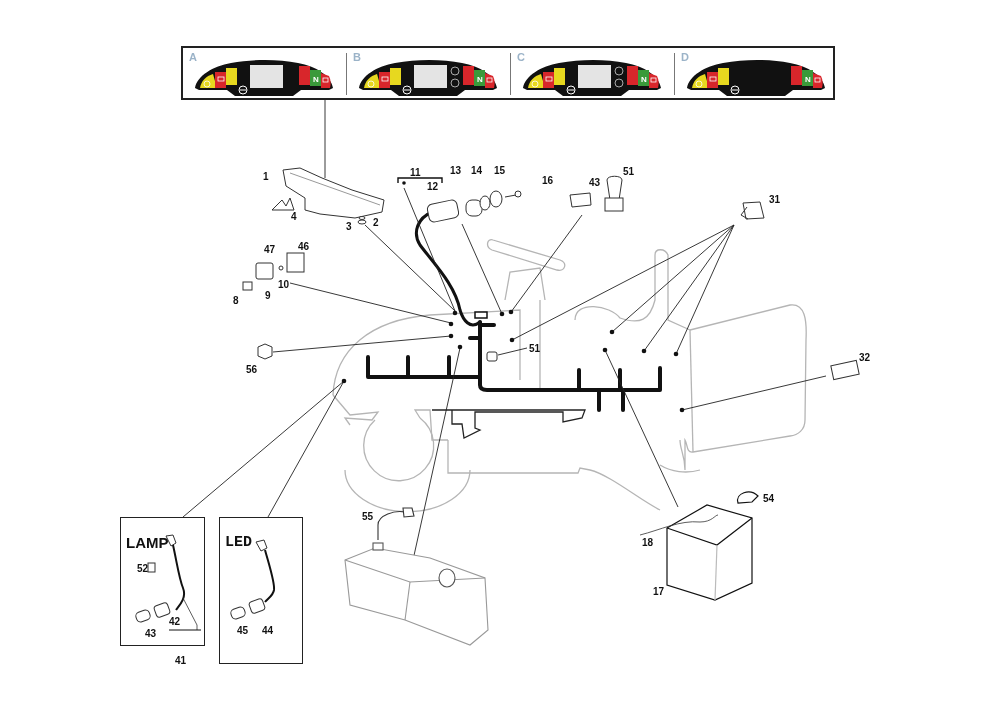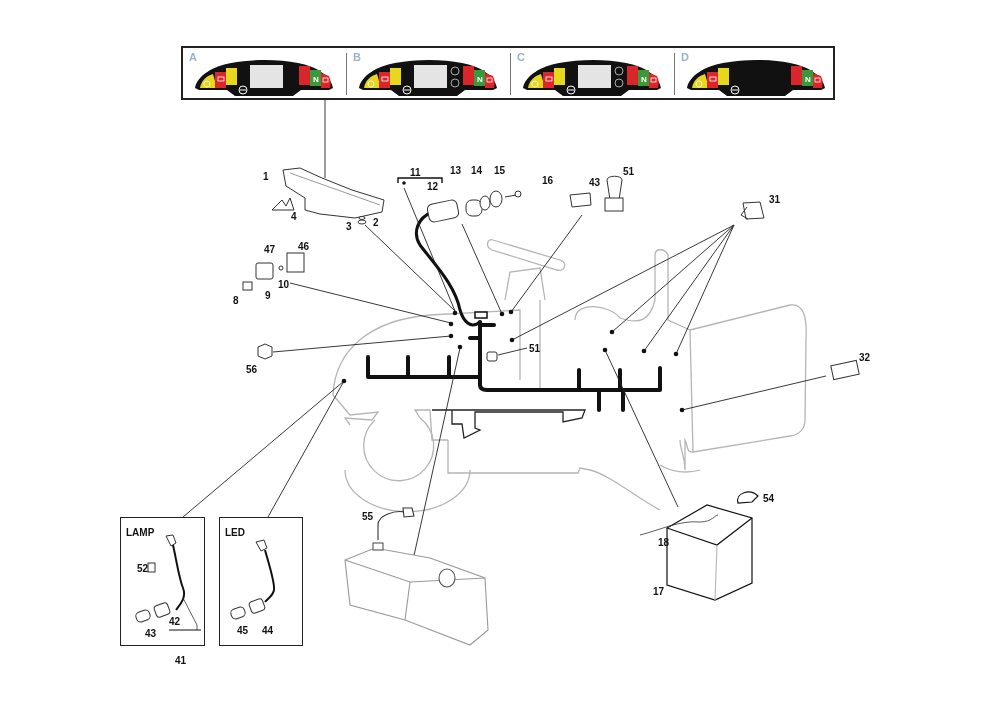--- a/index.html
+++ b/index.html
@@ -4,21 +4,21 @@
 <style>
   html,body{margin:0;padding:0;background:#fff;}
   body{width:1000px;height:707px;position:relative;overflow:hidden;font-family:"Liberation Sans",sans-serif;}
   #stage{position:absolute;left:0;top:0;width:1000px;height:707px;}
   .lbl{position:absolute;font-family:"Liberation Sans",sans-serif;font-size:10px;font-weight:bold;color:#111;line-height:10px;white-space:nowrap;}
   .panel-strip{position:absolute;left:181px;top:46px;width:654px;height:54px;border:2px solid #222;box-sizing:border-box;background:#fff;}
   .variant{position:absolute;top:0;height:50px;width:162px;}
   .variant .vl{position:absolute;left:6px;top:3px;font-size:11px;font-weight:bold;color:#9bb3c8;}
   .vsep{position:absolute;top:5px;width:1px;height:42px;background:#777;}
   .inset{position:absolute;border:1.5px solid #222;background:#fff;box-sizing:border-box;}
-  .inset .title{position:absolute;left:5px;top:9px;font-size:10px;font-weight:bold;color:#111;}
+  .inset .title{position:absolute;left:5px;top:16px;font-size:15px;font-weight:bold;color:#111;}
 </style>
 </head>
 <body>
 
 <div id="stage">
 
   <div class="panel-strip">
     <div class="variant" style="left:0px;">
       <span class="vl">A</span>
       <svg width="162" height="50" style="position:absolute;left:0;top:0" class="dash">
@@ -240,21 +240,21 @@
     <svg width="85" height="129" style="position:absolute;left:0;top:0">
       <path d="M45,18 L52,17 L55,25 L50,28 Z" fill="#fff" stroke="#333"></path>
       <path d="M52,27 C56,45 58,60 62,70 C66,80 58,88 55,92" fill="none" stroke="#111" stroke-width="2"></path>
       <rect x="27" y="45" width="7" height="9" fill="#fff" stroke="#333"></rect>
       <rect x="34" y="86" width="14" height="12" rx="3" fill="#fff" stroke="#333" transform="rotate(-20 41 92)"></rect>
       <rect x="15" y="93" width="14" height="10" rx="4" fill="#fff" stroke="#333" transform="rotate(-20 22 98)"></rect>
       <path d="M62,80 L76,107 L76,112" fill="none" stroke="#333" stroke-width="0.8"></path>
       <line x1="48" y1="112" x2="80" y2="112" stroke="#111" stroke-width="1"></line>
     </svg>
   </div>
-  <div class="inset" style="left:219px;top:517px;width:84px;height:129px;">
+  <div class="inset" style="left:219px;top:517px;width:84px;height:147px;font-family:Liberation Mono, monospace;">
     <span class="title">LED</span>
     <svg width="84" height="129" style="position:absolute;left:0;top:0">
       <path d="M36,24 L44,22 L47,30 L41,33 Z" fill="#fff" stroke="#333"></path>
       <path d="M45,32 C50,50 55,65 54,72 C53,78 48,80 45,84" fill="none" stroke="#111" stroke-width="2"></path>
       <rect x="30" y="82" width="14" height="12" rx="3" fill="#fff" stroke="#333" transform="rotate(-20 37 88)"></rect>
       <rect x="11" y="90" width="14" height="10" rx="4" fill="#fff" stroke="#333" transform="rotate(-20 18 95)"></rect>
     </svg>
   </div>
 
   <span class="lbl" style="left:263px;top:172px">1</span>
@@ -264,21 +264,21 @@
   <span class="lbl" style="left:233px;top:296px">8</span>
   <span class="lbl" style="left:265px;top:291px">9</span>
   <span class="lbl" style="left:278px;top:280px">10</span>
   <span class="lbl" style="left:410px;top:168px">11</span>
   <span class="lbl" style="left:427px;top:182px">12</span>
   <span class="lbl" style="left:450px;top:166px">13</span>
   <span class="lbl" style="left:471px;top:166px">14</span>
   <span class="lbl" style="left:494px;top:166px">15</span>
   <span class="lbl" style="left:542px;top:176px">16</span>
   <span class="lbl" style="left:653px;top:587px">17</span>
-  <span class="lbl" style="left:658px;top:538px">18</span>
+  <span class="lbl" style="left:642px;top:538px">18</span>
   <span class="lbl" style="left:769px;top:195px">31</span>
   <span class="lbl" style="left:859px;top:353px">32</span>
   <span class="lbl" style="left:589px;top:178px">43</span>
   <span class="lbl" style="left:623px;top:167px">51</span>
   <span class="lbl" style="left:175px;top:656px">41</span>
   <span class="lbl" style="left:169px;top:617px">42</span>
   <span class="lbl" style="left:145px;top:629px">43</span>
   <span class="lbl" style="left:262px;top:626px">44</span>
   <span class="lbl" style="left:237px;top:626px">45</span>
   <span class="lbl" style="left:298px;top:242px">46</span>

